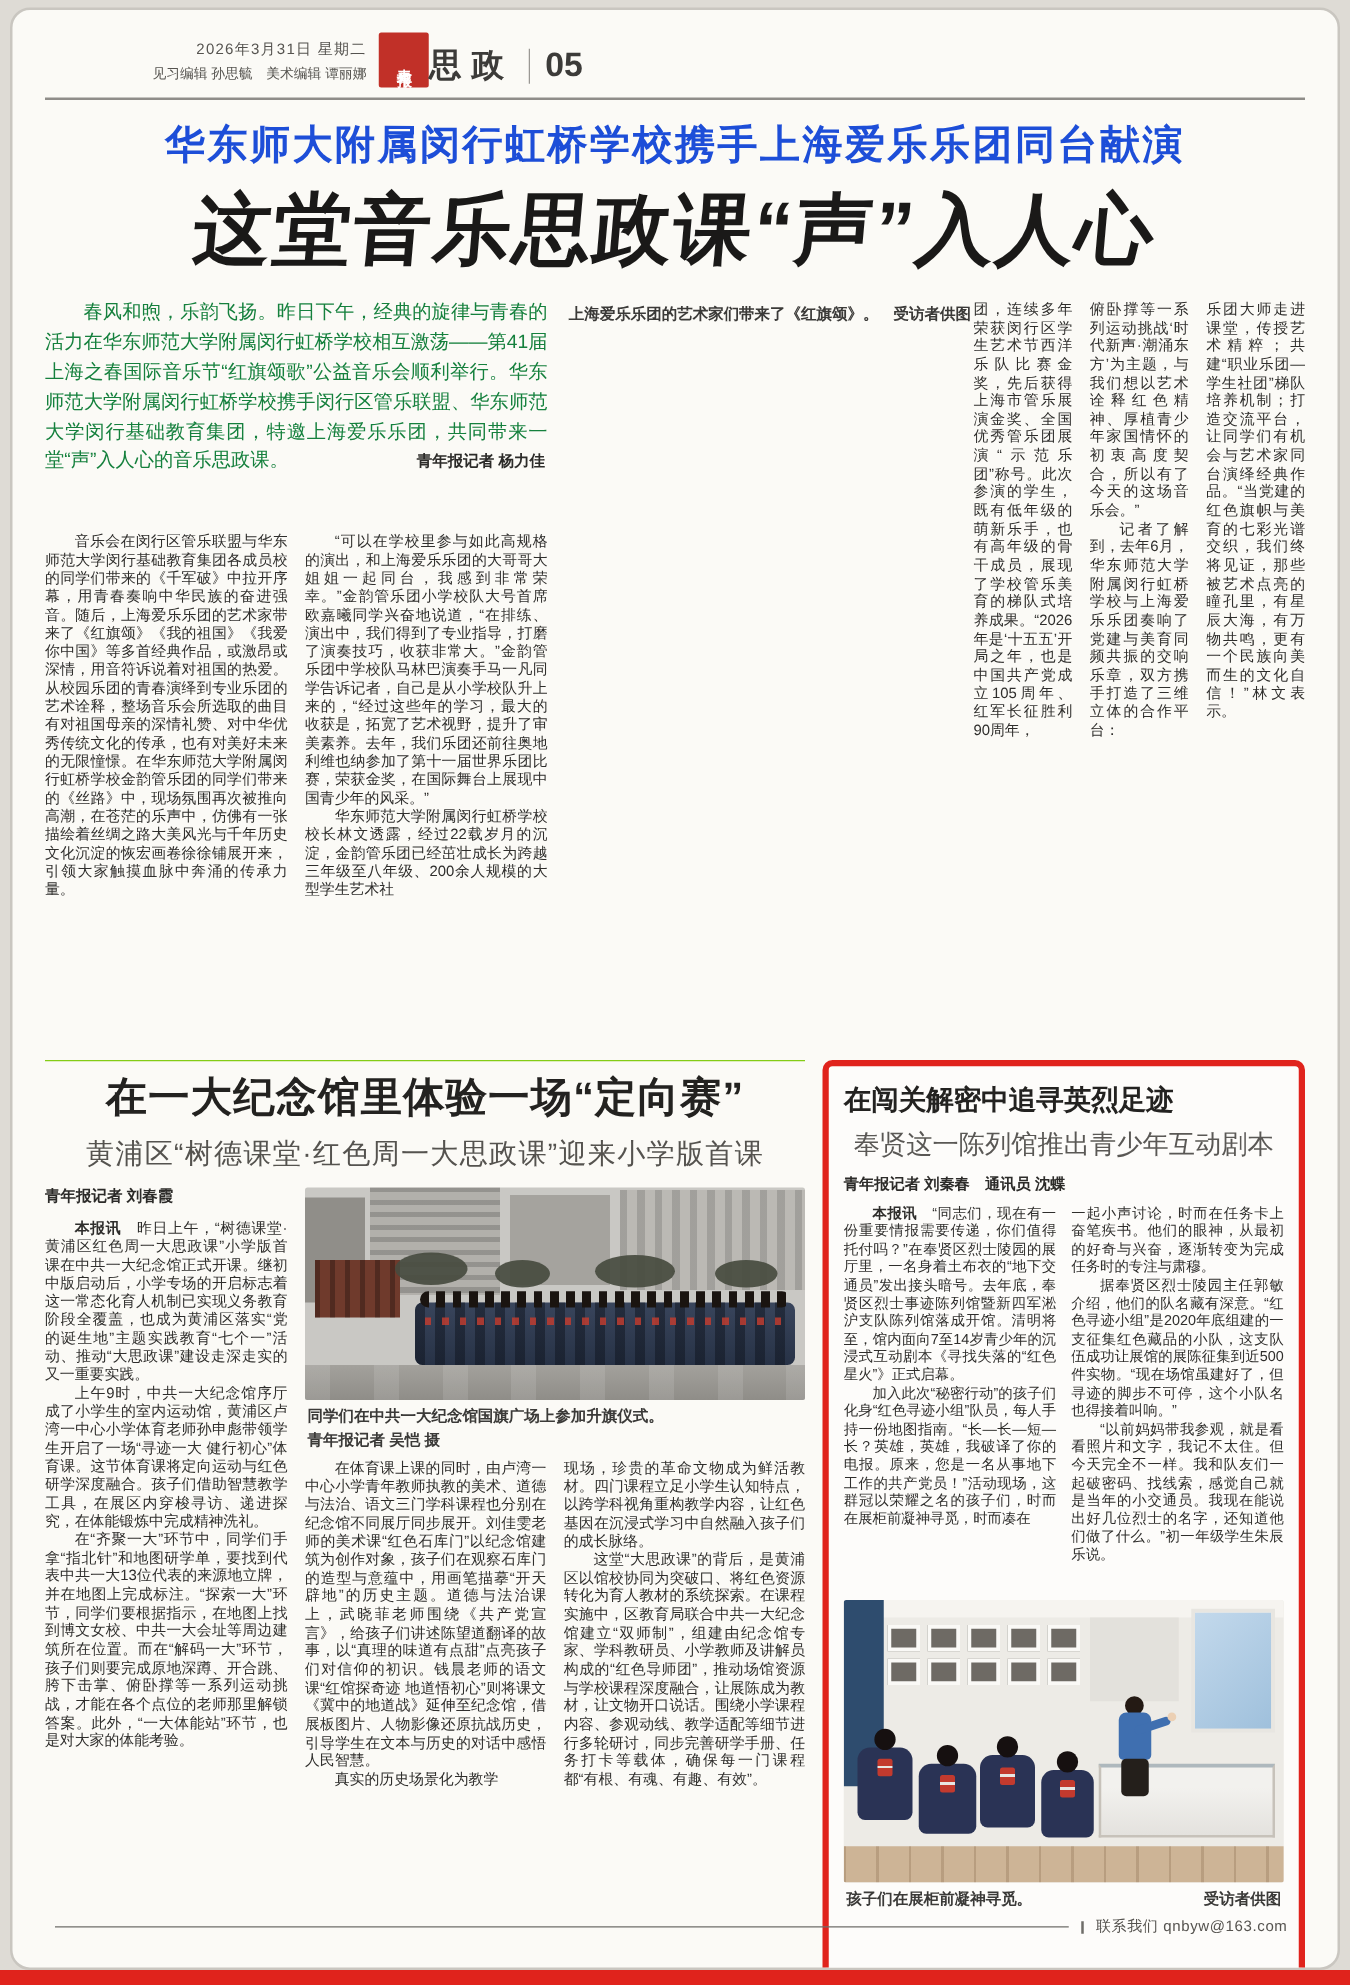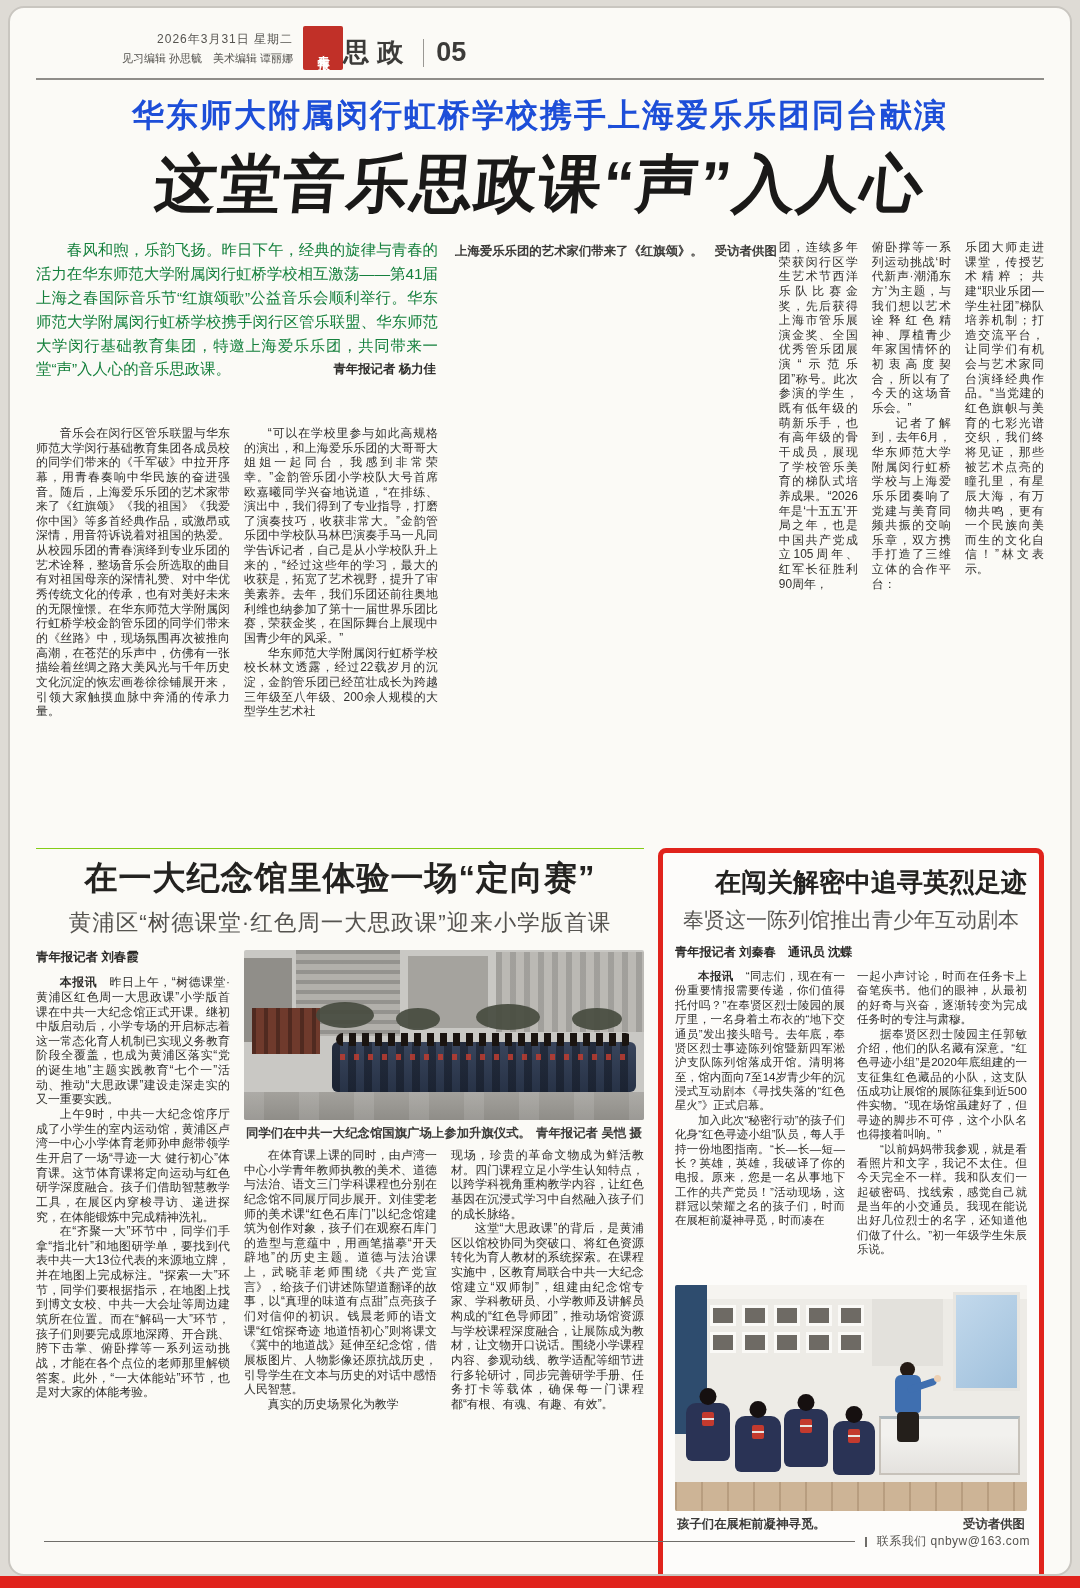--- a/index.html
+++ b/index.html
@@ -48,21 +48,21 @@
   .lead-byline { text-align:right; margin-top:-20px; padding-right:2px; }
   .ta-left .cols { flex:1; }
   .ta-right { flex:1; display:flex; flex-direction:row; min-width:0; }
   .ta-right .cols { flex:1; margin-top:2px; }
 
   .photo { position:relative; overflow:hidden; border-radius:2px; }
   .el { position:absolute; }
   .caption-row { display:flex; justify-content:space-between; align-items:flex-start;
     gap:12px; font-size:12.4px; font-weight:600; color:#3b3a38; padding:5px 2px 4px; }
   .caption-row .credit { white-space:nowrap; }
-  .caption-row.stack { flex-direction:row; gap:2px; }
+  .caption-row.stack { flex-direction:column; gap:2px; }
   .caption-row.stack .credit { text-align:right; }
 
   
   .photo-concert { height:342px;
     background:linear-gradient(180deg,#39190f 0%,#451f12 18%,#3a1d13 34%,#2f1a13 52%,#271511 72%,#1c100d 100%); }
   .banner-band { left:0; right:0; top:0; height:92px;
     background:linear-gradient(180deg,#48200f,#38180c); }
   .banner-glow { left:28%; top:-14px; width:72%; height:120px;
     background:radial-gradient(closest-side,rgba(215,125,60,.30),transparent); }
   .banner-text { left:28%; right:1%; top:6px; text-align:center; font-size:56px;
@@ -118,21 +118,21 @@
     background:repeating-linear-gradient(90deg,rgba(190,60,48,.85) 0 5px,transparent 5px 14px); }
   .pavement { left:0; right:0; bottom:0; height:28px;
     background:linear-gradient(180deg,#a3a19c,#8f8d88); }
   .pave-streaks { left:0; right:0; bottom:0; height:28px; opacity:.5;
     background:repeating-linear-gradient(90deg,rgba(255,255,255,.22) 0 20px,transparent 20px 55px); }
 
   
   .red-box { flex:1; border:5px solid #e0231c; border-radius:8px; background:#fdfcfa;
     padding:10px 12px 8px; height:736px; display:flex; flex-direction:column;
     position:relative; z-index:1; }
-  .rb-headline { text-align:right; font-size:26px; font-weight:800; color:#232220;
+  .rb-headline { text-align:left; font-size:22px; font-weight:800; color:#232220;
     margin:2px 0 6px; }
   .rb-subtitle { text-align:center; font-size:21px; color:#5a5855; font-weight:500;
     margin-bottom:10px; }
   .rb-byline { font-weight:700; font-size:12.2px; color:#2c2b29; margin-bottom:8px; }
   .rb-cols { height:310px; overflow:hidden; gap:12px; }
   .rb-cols .col { font-size:11.5px; line-height:1.25; }
 
   
   .photo-museum { height:226px; margin-top:6px; background:#edebe6; }
   .frames { position:absolute; left:10%; top:9%; width:44%; height:38%;

